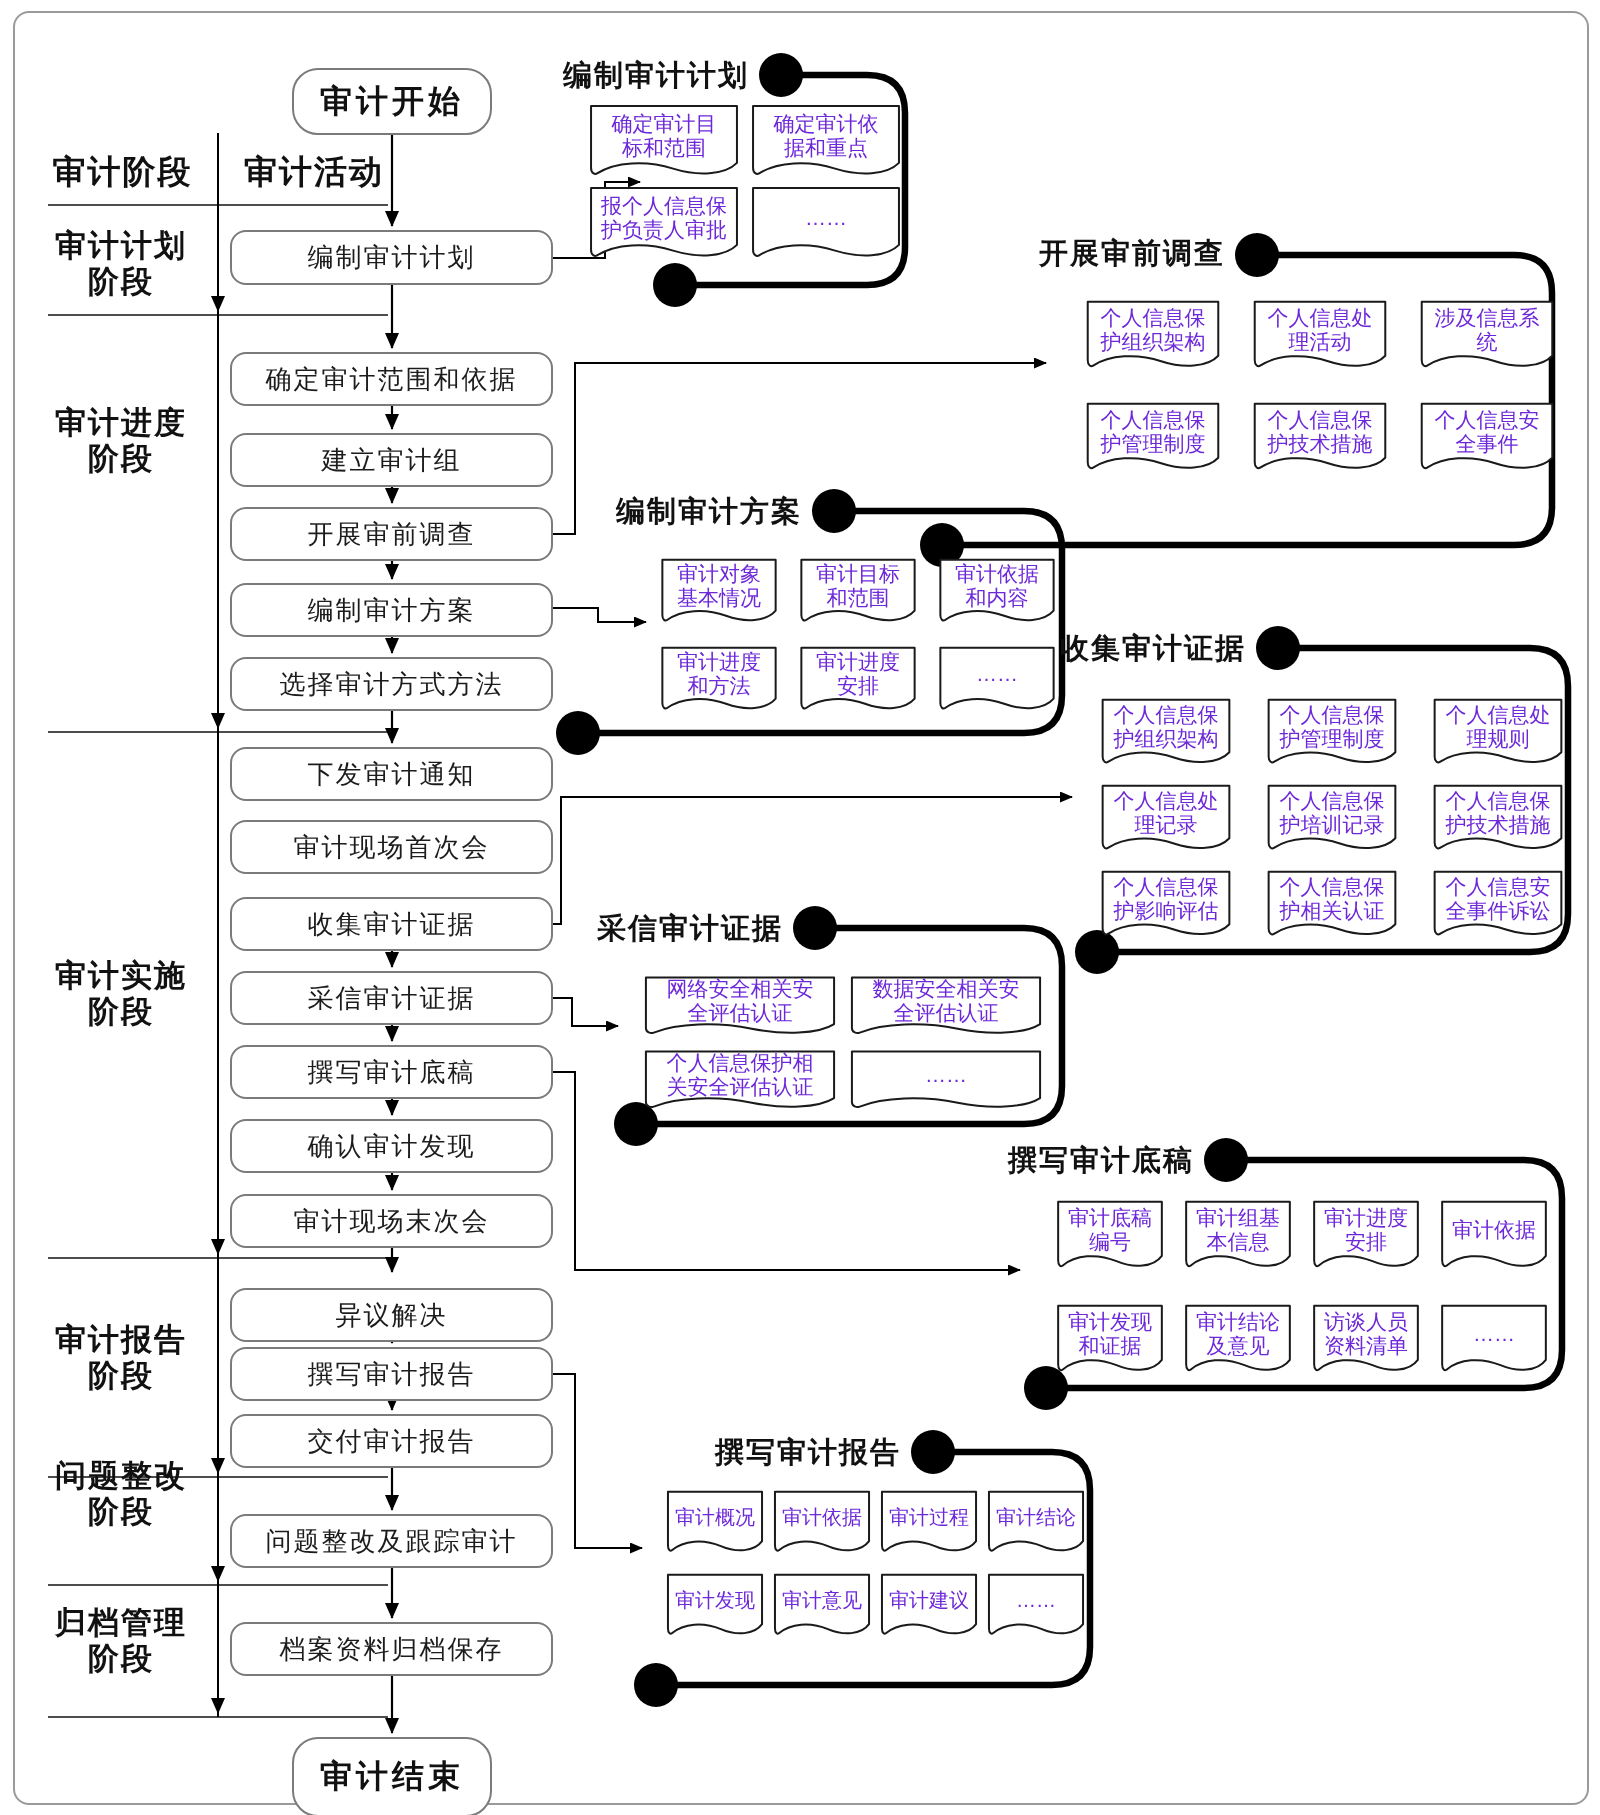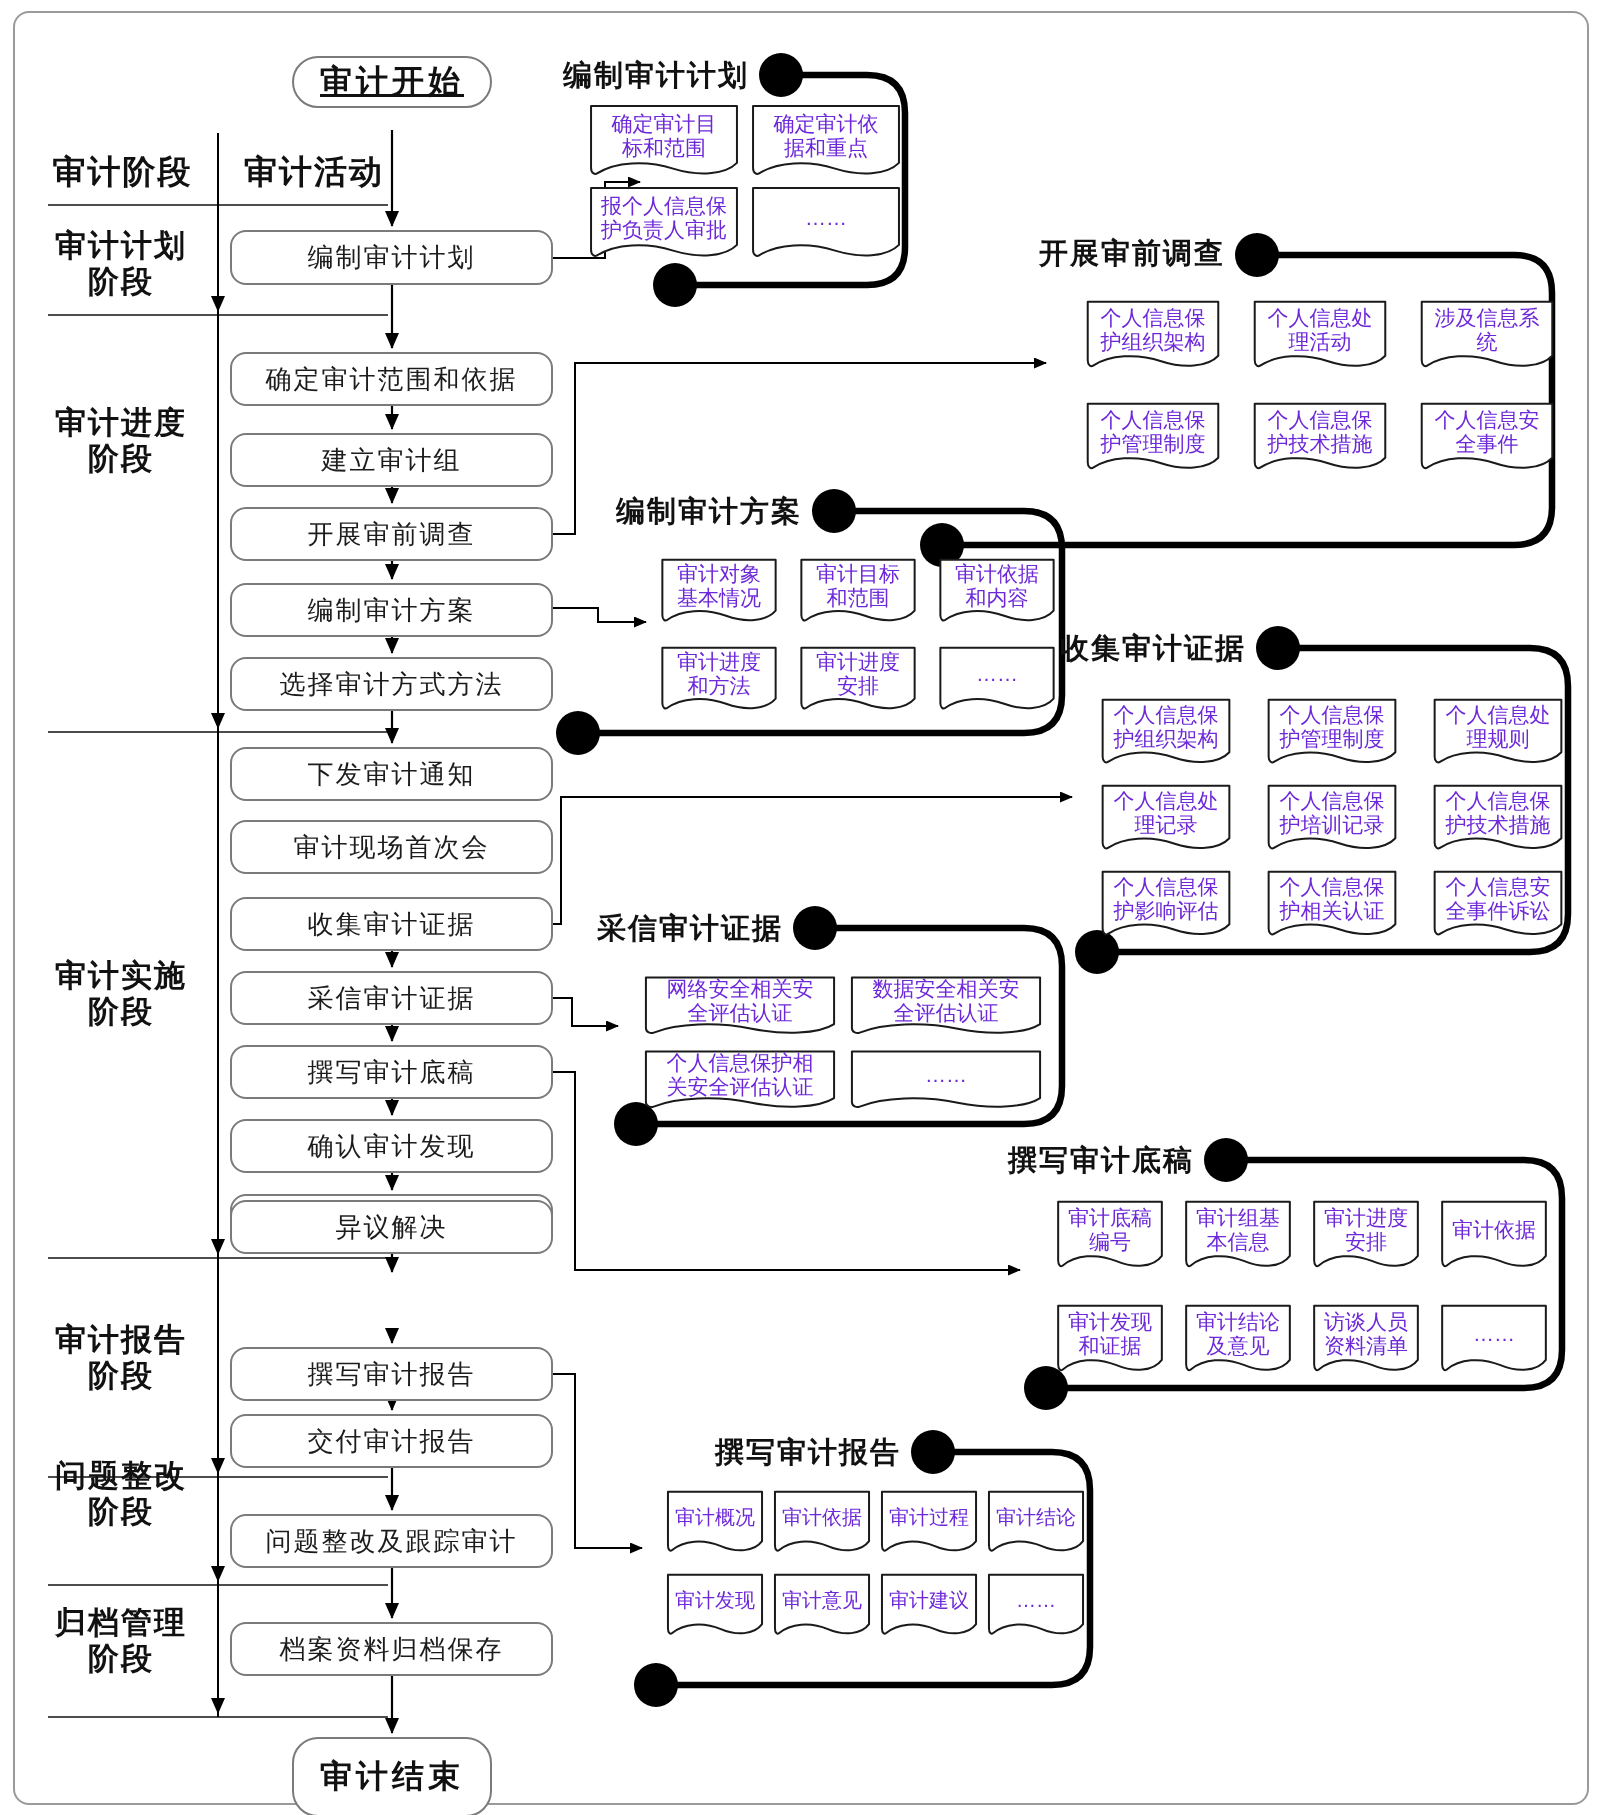--- a/index.html
+++ b/index.html
@@ -157,35 +157,35 @@
 阶段</div>
   <div class="phase-label" style="top:958px;">审计实施
 阶段</div>
   <div class="phase-label" style="top:1322px;">审计报告
 阶段</div>
   <div class="phase-label" style="top:1458px;">问题整改
 阶段</div>
   <div class="phase-label" style="top:1605px;">归档管理
 阶段</div>
 
-  <div class="terminal" style="top:56px;height:52px;text-decoration:underline;">审计开始</div>
+  <div class="terminal" style="top:68px;height:67px;">审计开始</div>
   <div class="step" style="top:230px;height:55px;">编制审计计划</div>
   <div class="step" style="top:352px;">确定审计范围和依据</div>
   <div class="step" style="top:433px;">建立审计组</div>
   <div class="step" style="top:507px;">开展审前调查</div>
   <div class="step" style="top:583px;">编制审计方案</div>
   <div class="step" style="top:657px;">选择审计方式方法</div>
   <div class="step" style="top:747px;">下发审计通知</div>
   <div class="step" style="top:820px;">审计现场首次会</div>
   <div class="step" style="top:897px;">收集审计证据</div>
   <div class="step" style="top:971px;">采信审计证据</div>
   <div class="step" style="top:1045px;">撰写审计底稿</div>
   <div class="step" style="top:1194px;">审计现场末次会</div>
   <div class="step" style="top:1119px;">确认审计发现</div>
-  <div class="step" style="top:1200px;">异议解决</div>
+  <div class="step" style="top:1288px;">异议解决</div>
   <div class="step" style="top:1347px;">撰写审计报告</div>
   <div class="step" style="top:1414px;">交付审计报告</div>
   <div class="step" style="top:1514px;">问题整改及跟踪审计</div>
   <div class="step" style="top:1622px;">档案资料归档保存</div>
   <div class="terminal" style="top:1737px;height:80px;">审计结束</div>
 
   <div class="callout-title" style="right:851px;top:58px;">编制审计计划</div>
   <div class="callout-title" style="right:375px;top:236px;">开展审前调查</div>
   <div class="callout-title" style="right:798px;top:494px;">编制审计方案</div>
   <div class="callout-title" style="right:354px;top:631px;">收集审计证据</div>

